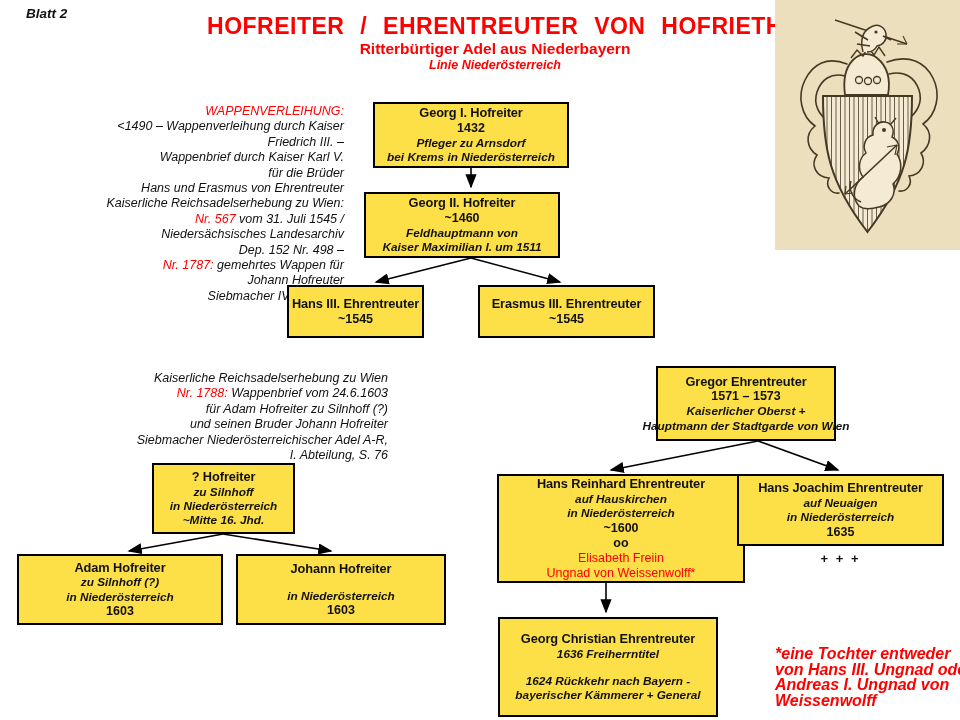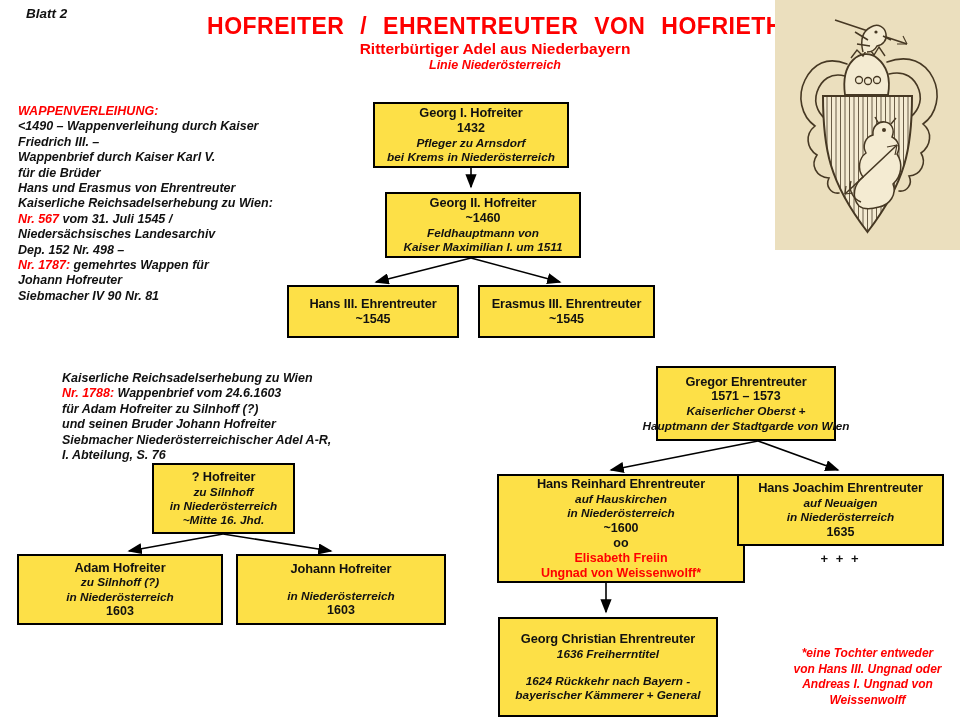--- a/index.html
+++ b/index.html
@@ -7,37 +7,37 @@
   .slide{position:relative;width:960px;height:720px;background:#ffffff;overflow:hidden;
          font-family:"Liberation Sans",sans-serif;color:var(--ink);}
   .abs{position:absolute;}
   
   .sheet-label{left:26px;top:6px;font-size:13.5px;font-weight:bold;font-style:italic;}
   .hdr{left:150px;top:13px;width:690px;text-align:center;color:var(--red);font-weight:bold;}
   .hdr-t1{font-size:23px;letter-spacing:.5px;word-spacing:9px;line-height:26px;}
   .hdr-t2{font-size:15.5px;line-height:19px;}
   .hdr-t3{font-size:12.5px;font-style:italic;line-height:15px;}
   
-  .note{text-align:left;font-weight:bold;font-style:italic;font-size:12.5px;line-height:15.4px;}
+  .note{text-align:right;font-weight:normal;font-style:italic;font-size:12.5px;line-height:15.4px;}
   .note .red, .red-txt{color:var(--red);}
   .nline{white-space:nowrap;}
   
   .box{position:absolute;background:#fde047;border:2px solid #000000;box-sizing:border-box;
        display:flex;flex-direction:column;justify-content:center;align-items:center;
        text-align:center;padding:1px 2px;}
   .box div{white-space:nowrap;}
   .ln-n{font-weight:bold;font-size:12.8px;line-height:15.5px;letter-spacing:-.1px;}
   .ln-b{font-weight:bold;font-size:12.5px;line-height:15px;}
   .ln-i{font-weight:bold;font-style:italic;font-size:11.8px;line-height:14.4px;}
-  .ln-r{font-weight:bold;font-size:12.5px;line-height:15px;color:var(--red);}
+  .ln-r{font-weight:normal;font-size:12.5px;line-height:15px;color:var(--red);}
   .ln-sp{height:13px;}
   .plus-marks{font-weight:bold;font-size:13px;text-align:center;letter-spacing:2px;}
   
   .connectors{left:0;top:0;pointer-events:none;}
-  .footnote{text-align:center;font-weight:bold;font-style:italic;font-size:12px;
+  .footnote{text-align:left;font-weight:bold;font-style:italic;font-size:16px;
             line-height:15.6px;color:var(--red);}
 </style>
 </head>
 <body>
 
 <div class="slide">
 
   <div class="abs sheet-label">Blatt 2</div>
 
   <div class="abs hdr">
@@ -155,28 +155,28 @@
     </g>
   </svg>
 
   <div class="box" style="left:373px;top:102px;width:196px;height:66px">
     <div class="ln-n">Georg I. Hofreiter</div>
     <div class="ln-b">1432</div>
     <div class="ln-i">Pfleger zu Arnsdorf</div>
     <div class="ln-i">bei Krems in Niederösterreich</div>
   </div>
 
-  <div class="box" style="left:385px;top:192px;width:196px;height:66px">
+  <div class="box" style="left:364px;top:192px;width:196px;height:66px">
     <div class="ln-n">Georg II. Hofreiter</div>
     <div class="ln-b">~1460</div>
     <div class="ln-i">Feldhauptmann von</div>
     <div class="ln-i">Kaiser Maximilian I. um 1511</div>
   </div>
 
-  <div class="box" style="left:287px;top:285px;width:172px;height:53px">
+  <div class="box" style="left:287px;top:285px;width:137px;height:53px">
     <div class="ln-n">Hans III. Ehrentreuter</div>
     <div class="ln-b">~1545</div>
   </div>
 
   <div class="box" style="left:478px;top:285px;width:177px;height:53px">
     <div class="ln-n">Erasmus III. Ehrentreuter</div>
     <div class="ln-b">~1545</div>
   </div>
 
   <div class="box" style="left:152px;top:463px;width:143px;height:71px">

